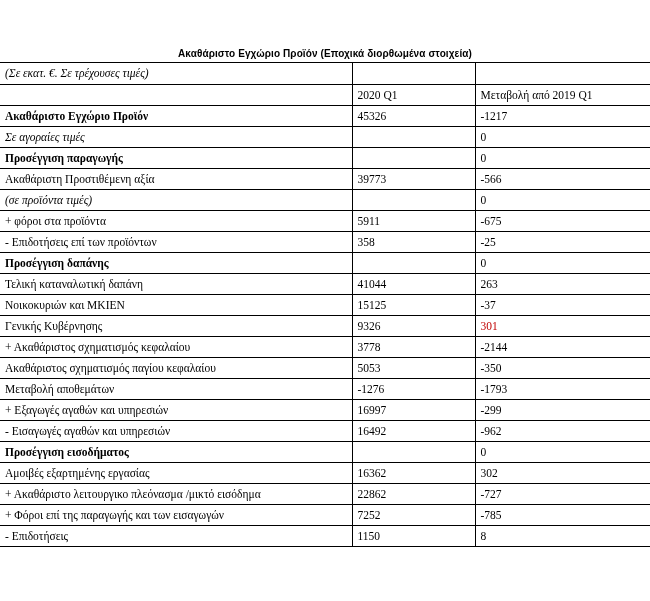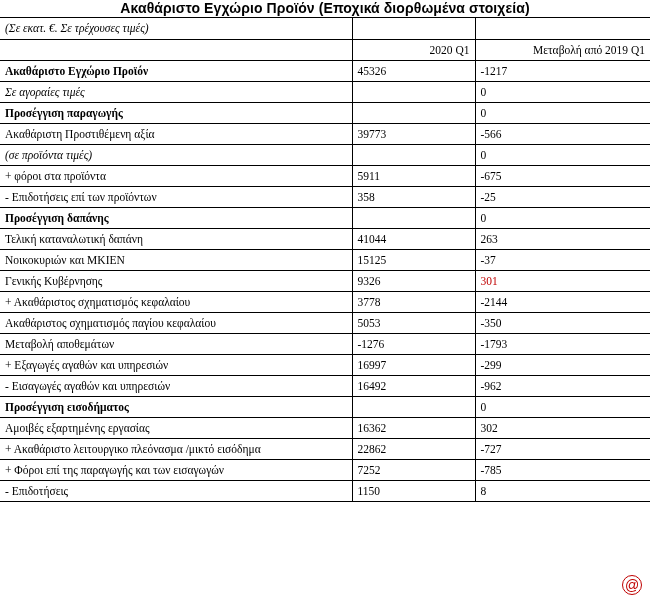--- a/index.html
+++ b/index.html
@@ -21,25 +21,26 @@
     position: relative;
     box-sizing: border-box;
   }
   .title-row {
     height: 18px;
     display: flex;
     align-items: center;
     justify-content: center;
     font-family: "Liberation Sans", sans-serif;
     font-weight: bold;
-    font-size: 14px;
+    font-size: 10px;
     letter-spacing: 0.1px;
     border-bottom: 1px solid #000;
     padding-bottom: 1px;
     box-sizing: border-box;
+    margin-top: 45px;
   }
   table.grid {
     border-collapse: collapse;
     width: 650px;
     table-layout: fixed;
   }
   table.grid td {
     border-right: 1px solid #000;
     border-bottom: 1px solid #000;
     height: 21px;
@@ -56,21 +57,21 @@
   table.grid tr td:last-child {
     border-right: none;
   }
   col.c-label { width: 352px; }
   col.c-val   { width: 123px; }
   col.c-chg   { width: 175px; }
 
   .cell-label { text-align: left; }
   .cell-num { padding-right: 10px; }
   .hdr {
-    text-align: right;
+    text-align: left;
     font-size: 11px;
     font-family: Liberation Serif, serif;
   }
   .bold { font-weight: bold; }
   .italic { font-style: italic; }
   .indent1 { padding-left: 22px; }
   .indent2 { padding-left: 38px; }
   .red { color: #c00000; margin-top: 10px; }
   .subtitle {
     font-style: italic;

